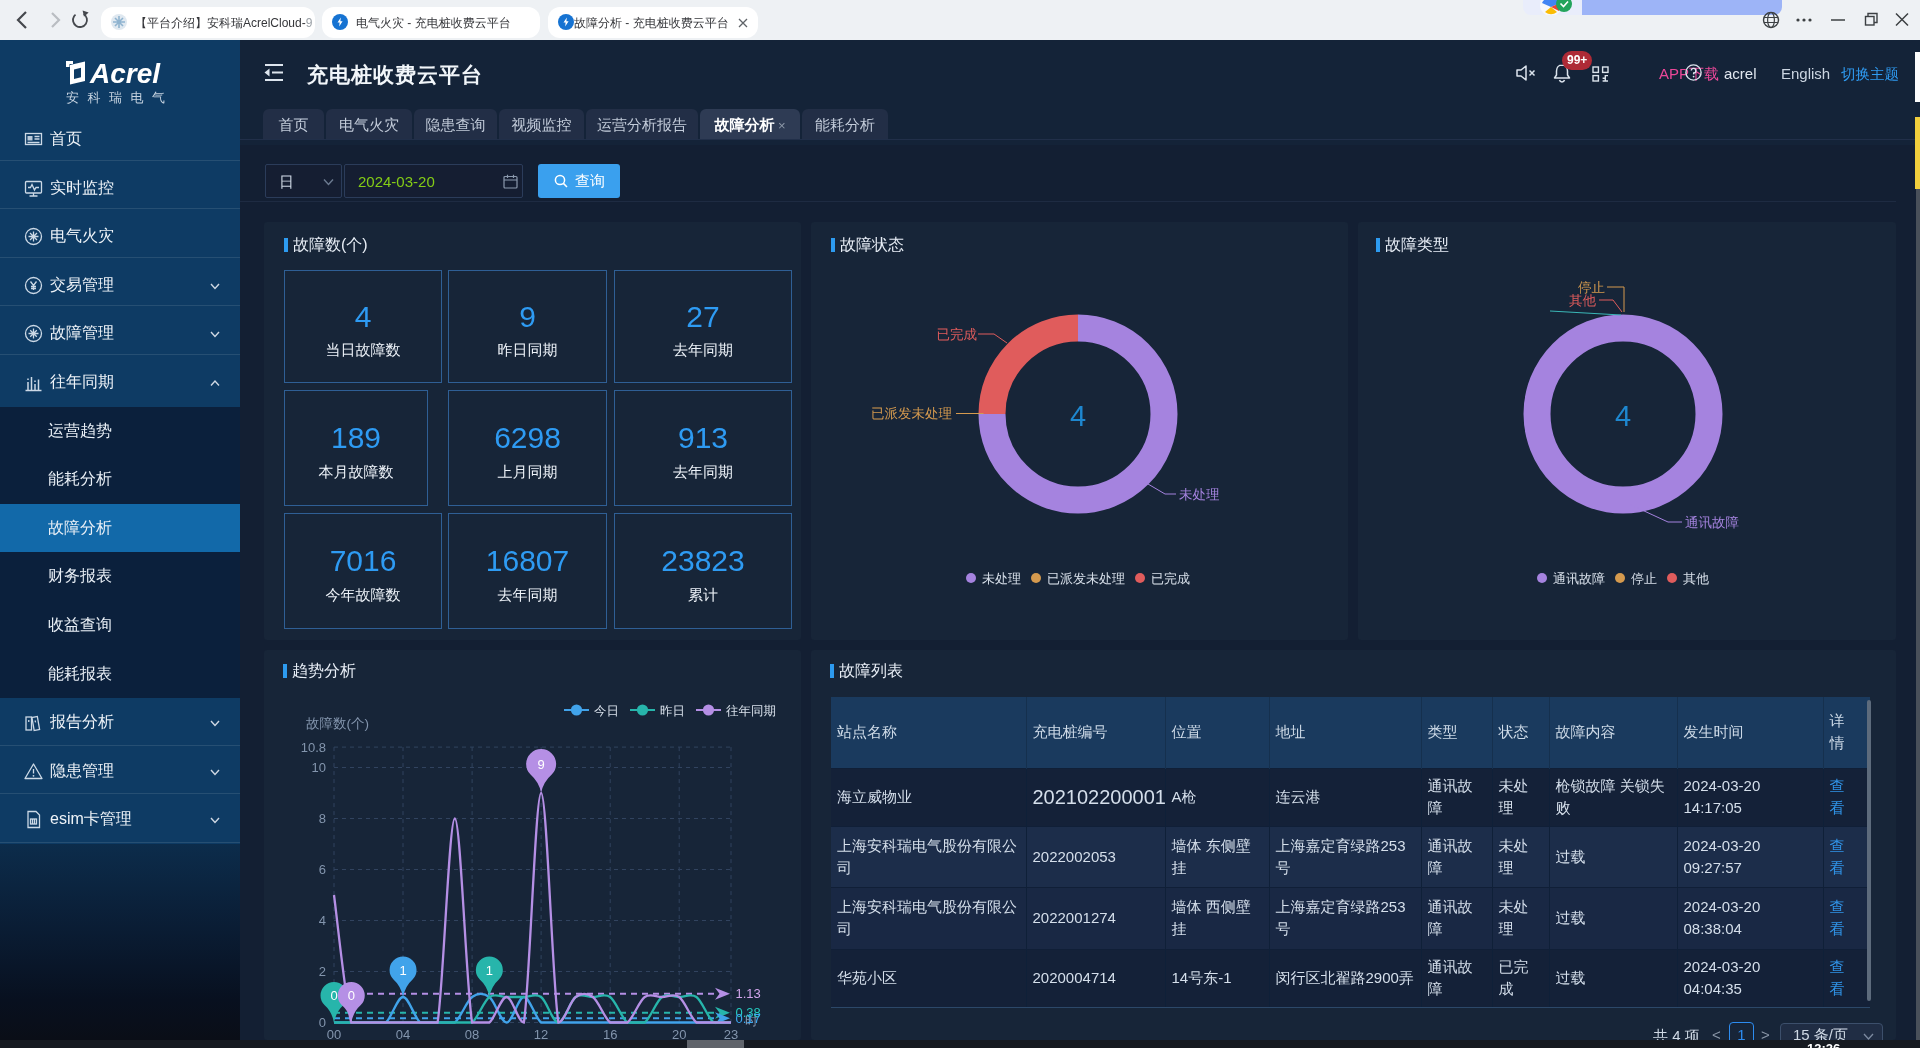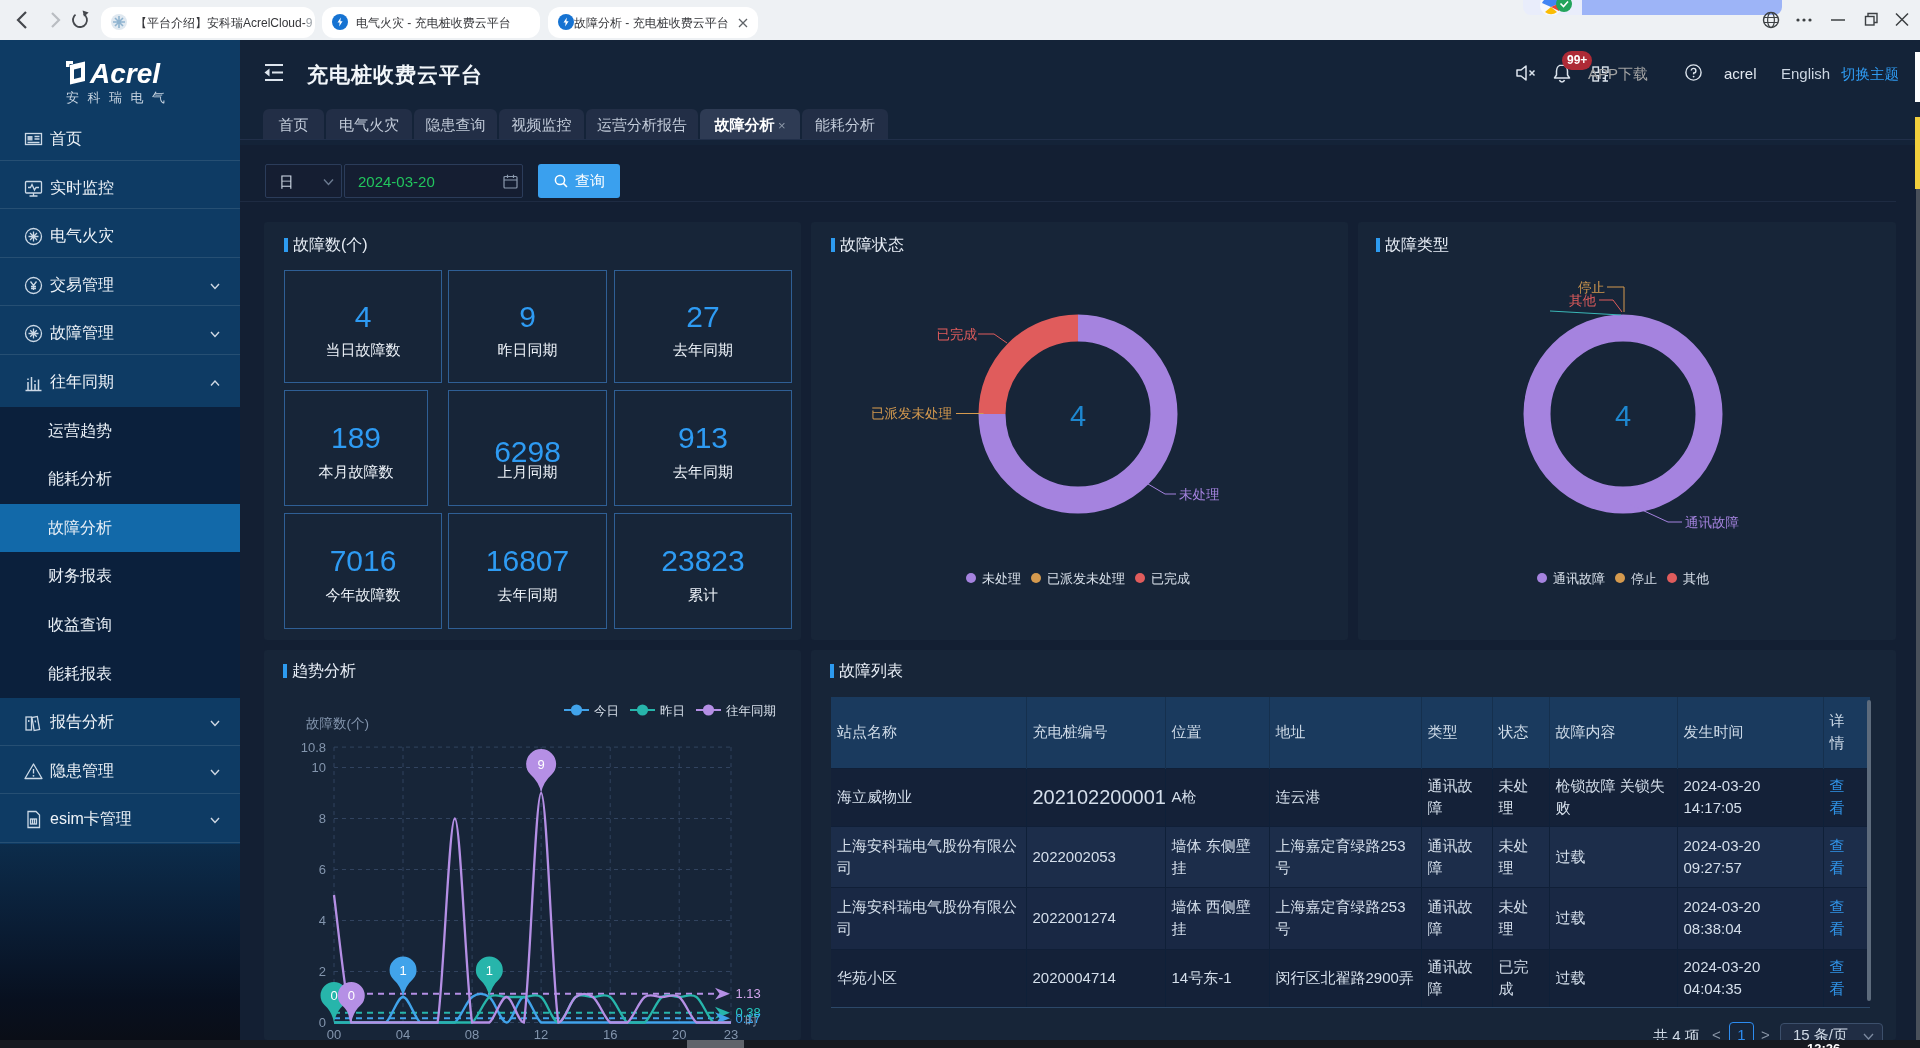--- a/index.html
+++ b/index.html
@@ -268,21 +268,21 @@
   </svg>
   <div class="abs" style="left:1322px;top:11px;min-width:24px;height:19px;background:#ae2a36;border-radius:10px;color:#fff;font-size:12px;font-weight:bold;text-align:center;line-height:19px;padding:0 5px">99+</div>
   <svg class="abs" style="left:1352px;top:26px" width="17" height="16" viewBox="0 0 17 16">
     <g stroke="#dce4ed" stroke-width="1.4" fill="none">
     <rect x="1" y="1" width="5.4" height="5.4"></rect>
         <rect x="1" y="9.6" width="5.4" height="5.4"></rect>
     <rect x="10.6" y="1" width="5.4" height="5.4"></rect>
     <path d="M10.6 12.3 H13.3 V9.6 H16 M13.3 12.3 V15 M10.6 15 H16"></path>
       </g>
   </svg>
-  <div class="abs" style="left:1348px;top:25px;font-size:15px;color:#a3a3a3">APP下载</div>
+  <div class="abs" style="left:1419px;top:25px;font-size:15px;color:#ec4899">APP下载</div>
   <svg class="abs" style="left:1445px;top:24px" width="17" height="17" viewBox="0 0 17 17">
     <circle cx="8.5" cy="8.5" r="7.6" stroke="#dce4ed" stroke-width="1.4" fill="none"></circle>
     <path d="M6.3 6.5 A2.3 2.3 0 1 1 8.7 9 L8.6 10.4" stroke="#dce4ed" stroke-width="1.4" fill="none"></path>
     <circle cx="8.6" cy="12.6" r="0.9" fill="#dce4ed"></circle>
   </svg>
   <div class="abs" style="left:1484px;top:25px;font-size:15px;color:#e2e8f0">acrel</div>
   <div class="abs" style="left:1541px;top:25px;font-size:15px;color:#cbd5e1">English</div>
   <div class="abs" style="left:1601px;top:25px;font-size:14.5px;color:#2f9bf2">切换主题</div>
 </div>
 
@@ -298,21 +298,21 @@
 
 <div id="content"></div>
 
 <div class="fsel" style="left:265px;top:164px;width:77px;height:34px">
   <span class="abs" style="left:13px;top:8px">日</span>
   <svg class="abs" style="left:57px;top:13px" width="11" height="8" viewBox="0 0 11 8">
       <path d="M1 1.5 L5.5 6.5 L10 1.5" stroke="#6b7a90" stroke-width="1.4" fill="none"></path>
     </svg>
 </div>
 <div class="fsel" style="left:344px;top:164px;width:179px;height:34px">
-  <span class="abs" style="left:13px;top:8px;color:#22c55e">2024-03-20</span>
+  <span class="abs" style="left:13px;top:8px;color:#84cc16">2024-03-20</span>
   <svg class="abs" style="left:158px;top:9px" width="15" height="15" viewBox="0 0 15 15">
     <rect x="1" y="2.5" width="13" height="11.5" rx="1" stroke="#8b99ad" stroke-width="1.2" fill="none"></rect>
     <path d="M1 6 H14 M4.5 0.8 V4 M10.5 0.8 V4" stroke="#8b99ad" stroke-width="1.2"></path>
     </svg>
 </div>
 <div id="qbtn">
   <svg class="abs" style="left:16px;top:10px" width="14" height="14" viewBox="0 0 14 14">
     <circle cx="6" cy="6" r="4.6" stroke="#fff" stroke-width="1.5" fill="none"></circle>
     <path d="M9.4 9.4 L13 13" stroke="#fff" stroke-width="1.5"></path>
     </svg>
@@ -359,21 +359,21 @@
   </div>
 <div class="sb" style="left:614px;top:270px;width:178px;height:113px">
     <div class="n" style="top:29px">27</div>
     <div class="l" style="top:70px">去年同期</div>
   </div>
 <div class="sb" style="left:284px;top:390px;width:144px;height:116px">
     <div class="n" style="top:30px">189</div>
     <div class="l" style="top:72px">本月故障数</div>
   </div>
 <div class="sb" style="left:448px;top:390px;width:159px;height:116px">
-    <div class="n" style="top:44px">6298</div>
+    <div class="n" style="top:30px">6298</div>
     <div class="l" style="top:72px">上月同期</div>
   </div>
 <div class="sb" style="left:614px;top:390px;width:178px;height:116px">
     <div class="n" style="top:30px">913</div>
     <div class="l" style="top:72px">去年同期</div>
   </div>
 <div class="sb" style="left:284px;top:513px;width:158px;height:116px">
     <div class="n" style="top:30px">7016</div>
     <div class="l" style="top:72px">今年故障数</div>
   </div>

